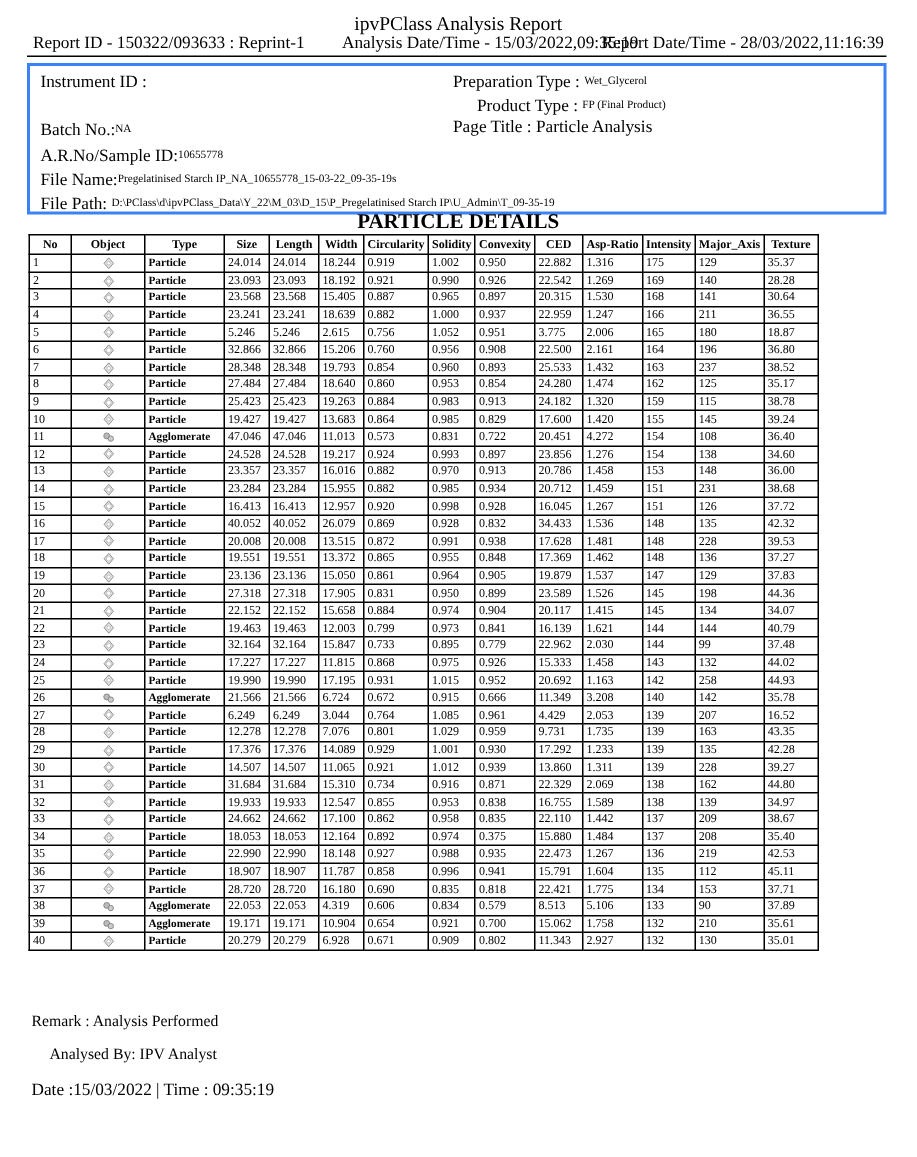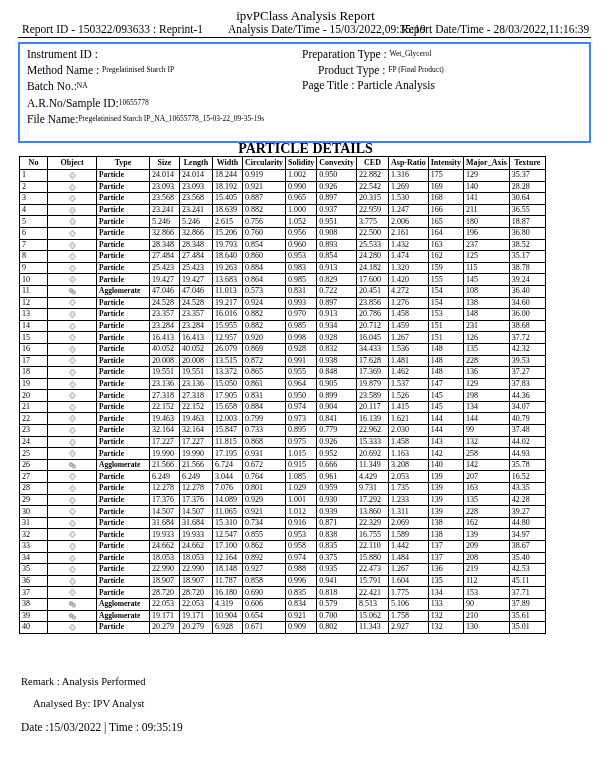--- a/index.html
+++ b/index.html
@@ -62,32 +62,32 @@
   <span class="adt">Analysis Date/Time - 15/03/2022,09:35:19</span>
   <span class="rdt">Report Date/Time - 28/03/2022,11:16:39</span>
 </div>
 <div class="rule"></div>
 
 <div class="info-box">
   <div class="info-row" style="left:7px; top:3px;">
     <span class="lbl">Instrument ID :</span>
     <span class="val-sm"></span>
   </div>
-  <div class="info-row" style="left:7px; top:19px;">
-    <span class="lbl">Method Name :</span>
-    <span class="val-sm">Pregelatinised Starch IP</span>
-  </div>
   <div class="info-row" style="left:7px; top:35px;">
     <span class="lbl">Batch No.:</span><span class="val-sm">NA</span>
   </div>
   <div class="info-row" style="left:7px; top:52px;">
     <span class="lbl">A.R.No/Sample ID:</span><span class="val-sm">10655778</span>
   </div>
   <div class="info-row" style="left:7px; top:68px;">
     <span class="lbl">File Name:</span><span class="val-sm">Pregelatinised Starch IP_NA_10655778_15-03-22_09-35-19s</span>
+  </div>
+  <div class="info-row" style="left:7px; top:84px;">
+    <span class="lbl">File Path:</span>
+    <span class="val-sm">D:\PClass\d\ipvPClass_Data\Y_22\M_03\D_15\P_Pregelatinised Starch IP\U_Admin\T_09-35-19</span>
   </div>
 
   <div class="info-row" style="left:282px; top:3px;">
     <span class="lbl">Preparation Type :</span>
     <span class="val-sm">Wet_Glycerol</span>
   </div>
   <div class="info-row" style="left:282px; top:19px;margin-left:16px;">
     <span class="lbl">Product Type :</span>
     <span class="val-sm">FP (Final Product)</span>
   </div>

